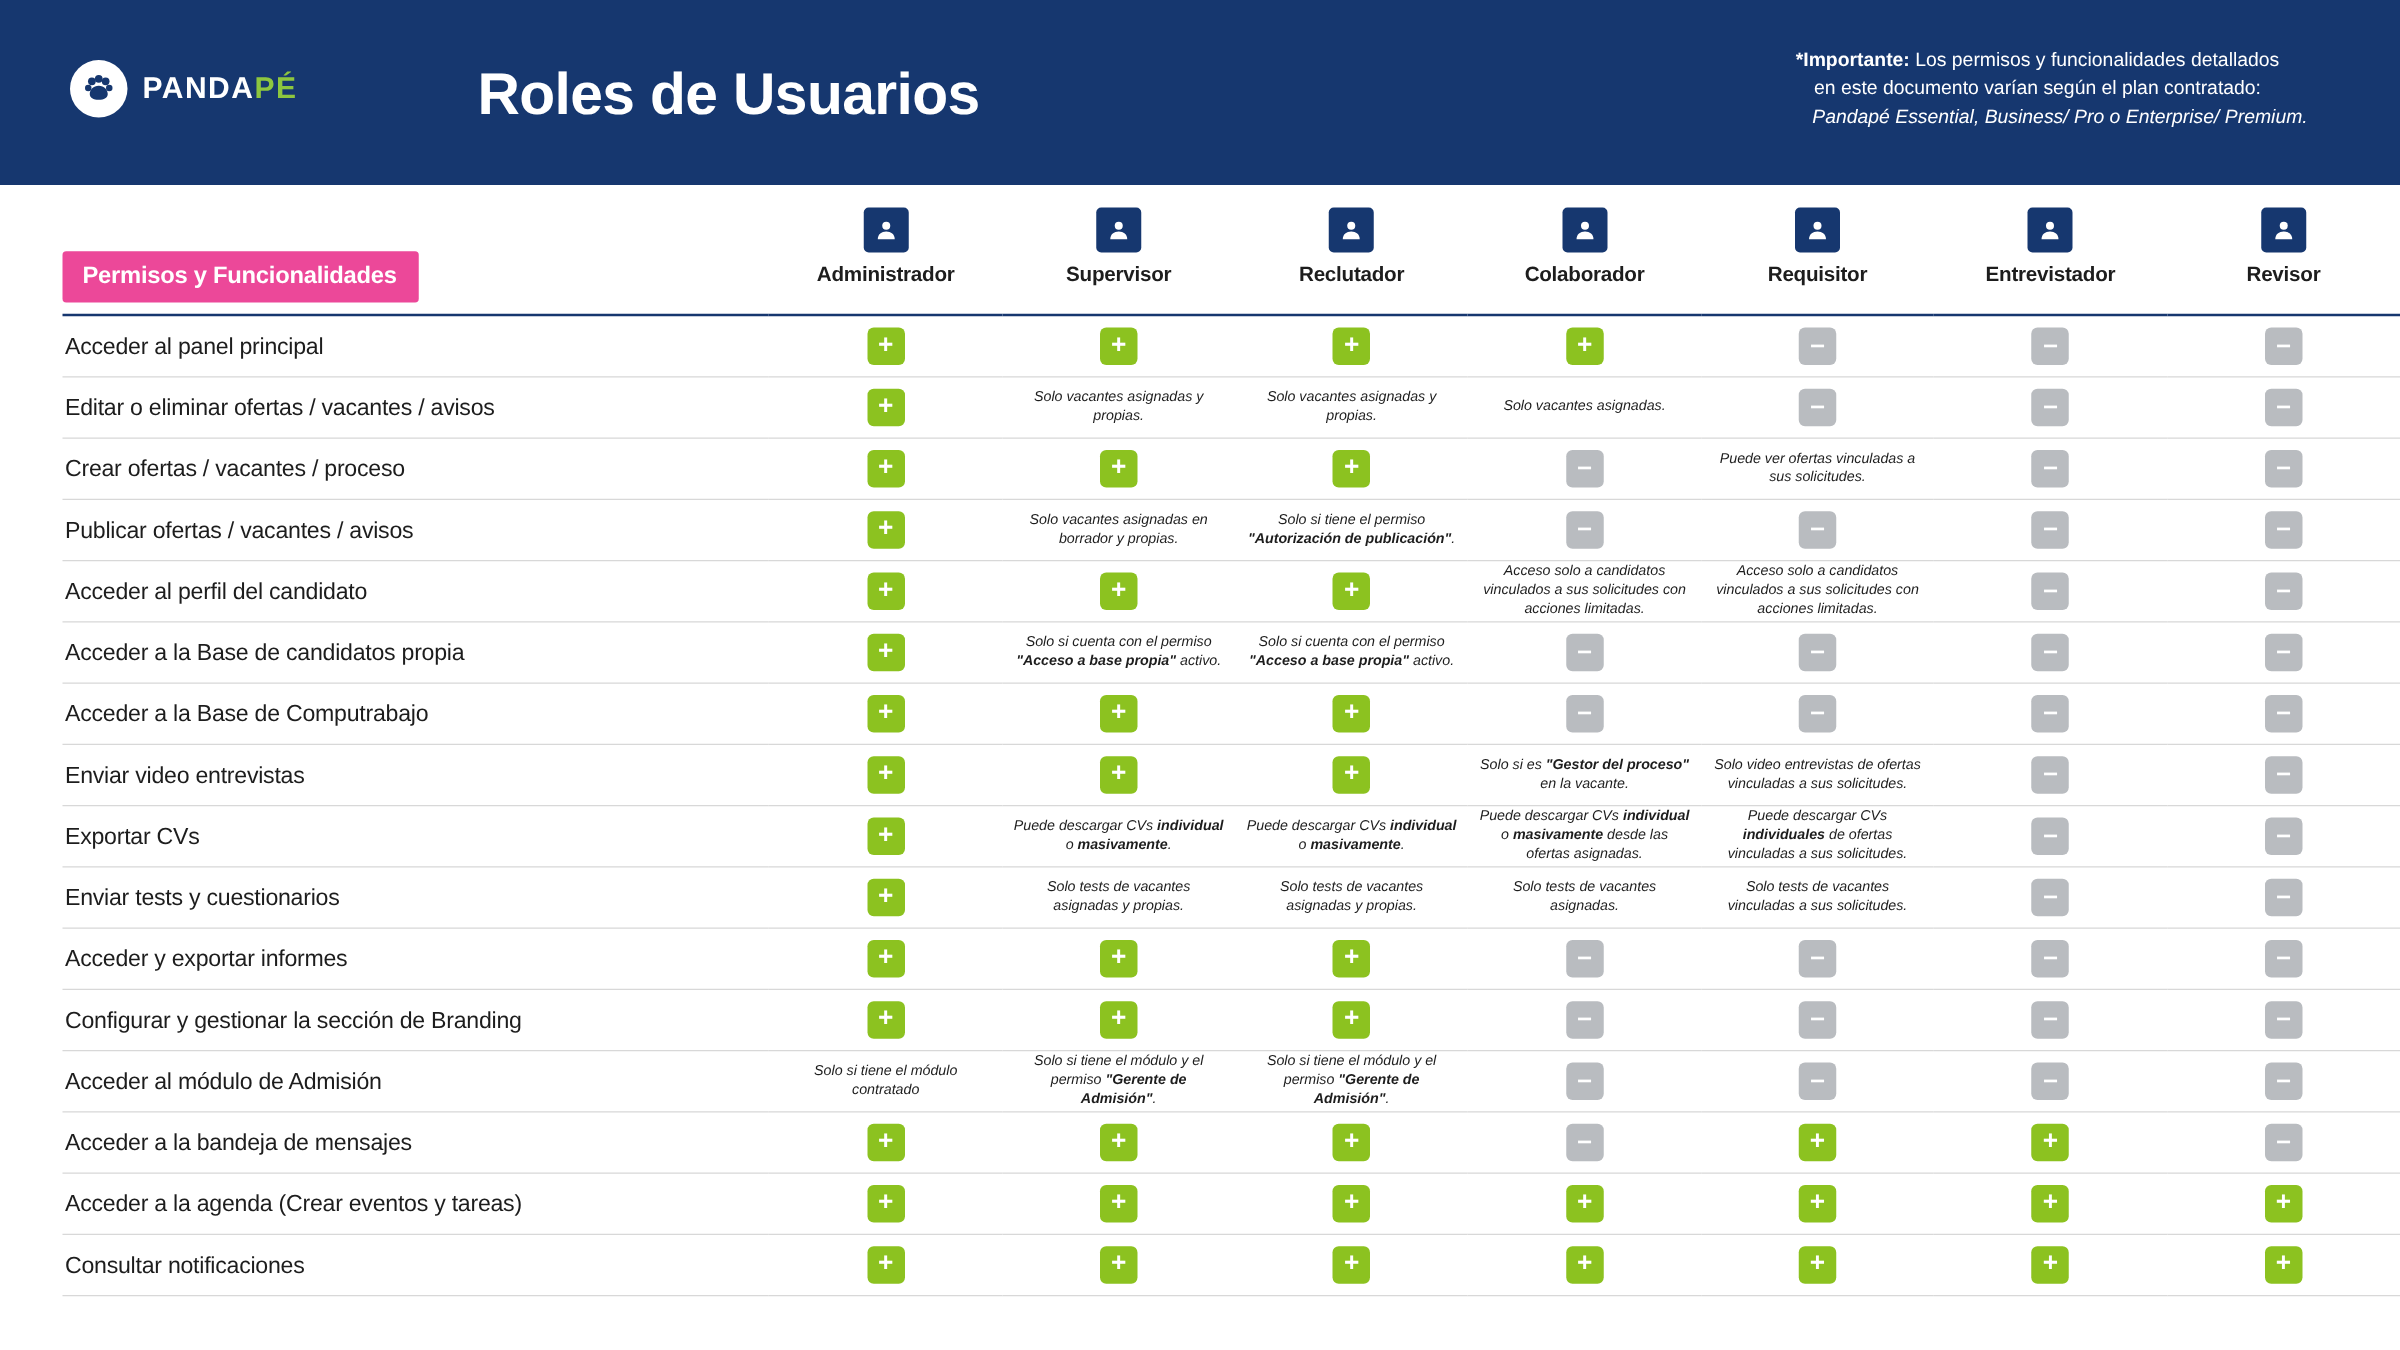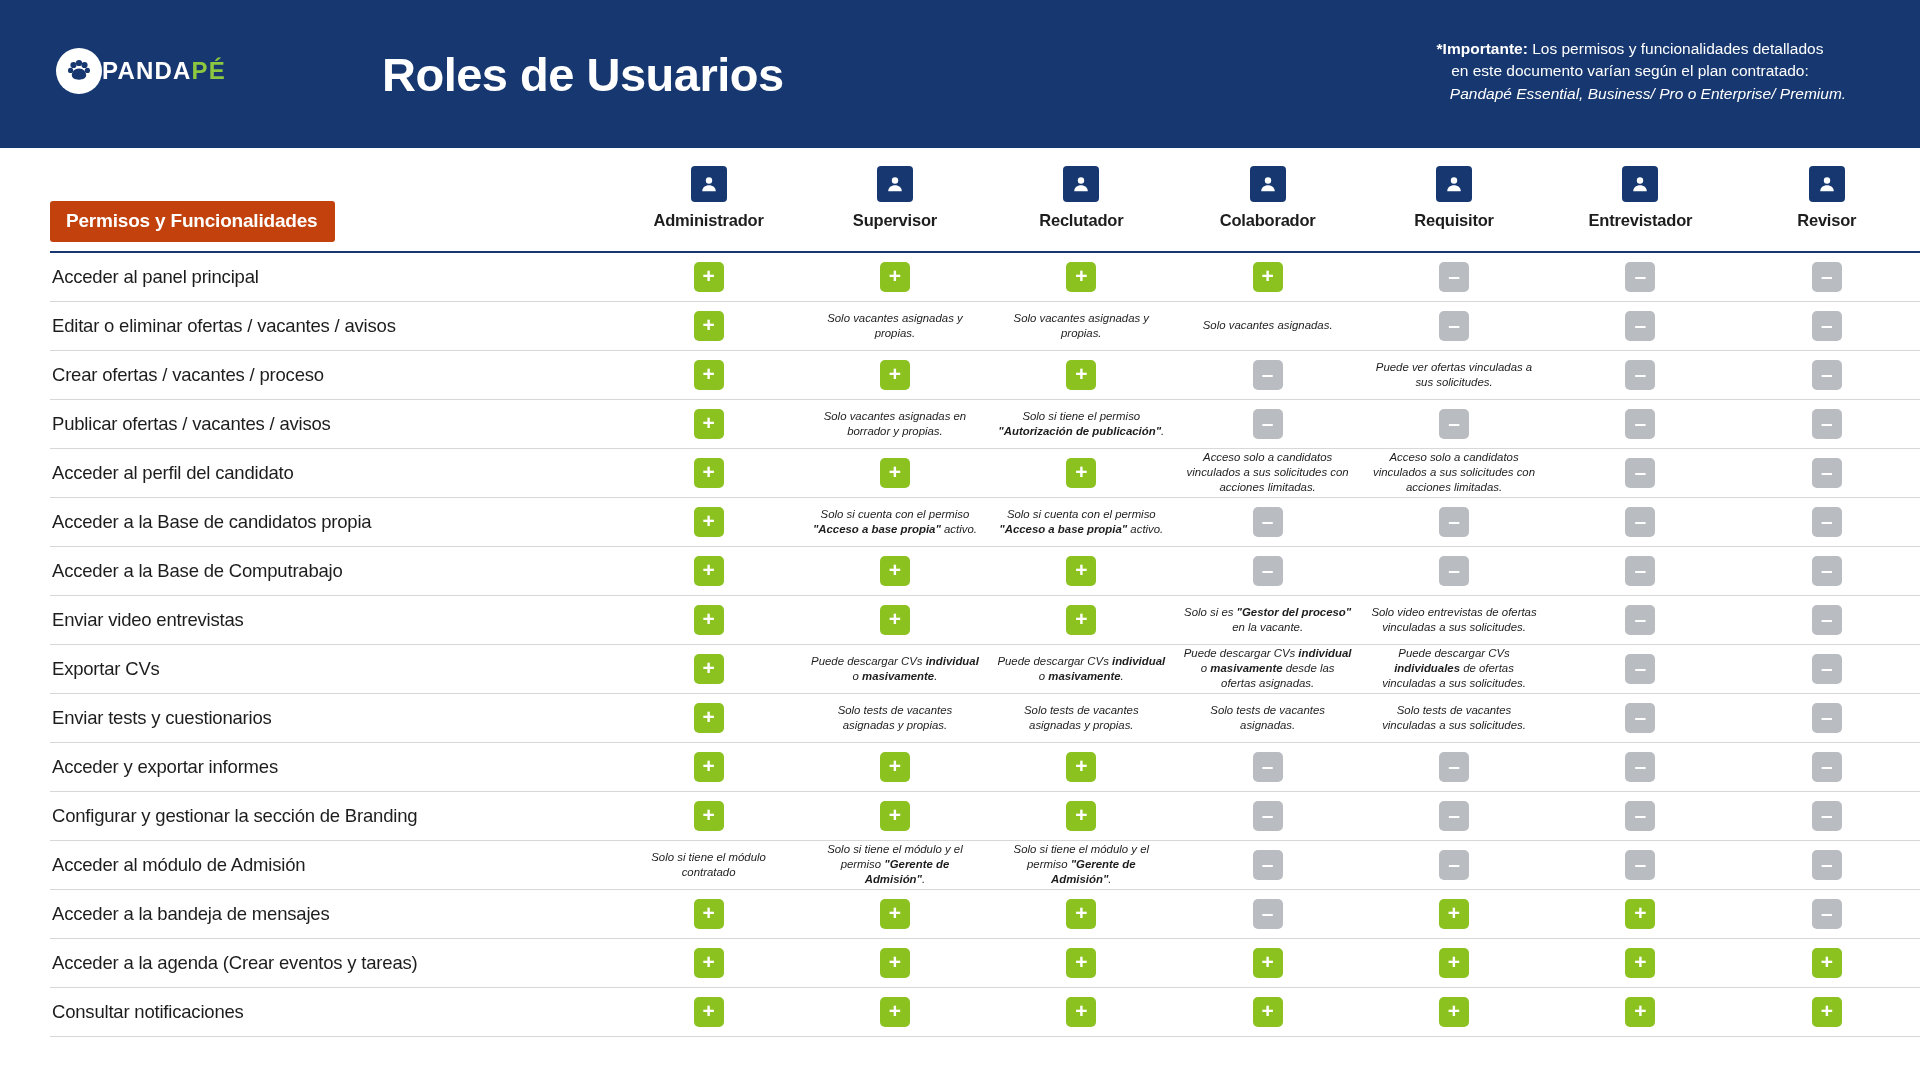--- a/index.html
+++ b/index.html
@@ -15,20 +15,21 @@
   .header {
     height: 148px;
     background: #16376f;
     display: flex;
     align-items: flex-start;
     position: relative;
   }
   .logo-wrap {
     display: flex;
     align-items: center;
+    gap: 12px;
     margin-left: 56px;
     margin-top: 48px;
   }
   .logo-circle {
     width: 46px; height: 46px;
     border-radius: 50%;
     background: #ffffff;
     display: flex; align-items: center; justify-content: center;
   }
   .logo-text {
@@ -89,21 +90,21 @@
   .role-name {
     font-size: 16.5px;
     font-weight: bold;
     color: #1d1d1d;
     letter-spacing: -0.2px;
   }
 
   .title-cell { vertical-align: bottom; padding: 0 0 9px 0; height: 104px; }
   .title-pill {
     display: inline-block;
-    background: #c2410c;
+    background: #ec4899;
     color: #fff;
     font-size: 19px;
     font-weight: bold;
     padding: 9px 18px 10px 16px;
     border-radius: 3px;
     letter-spacing: -0.2px;
   }
 
   thead tr { border-bottom: 2.5px solid #16376f; }
 

